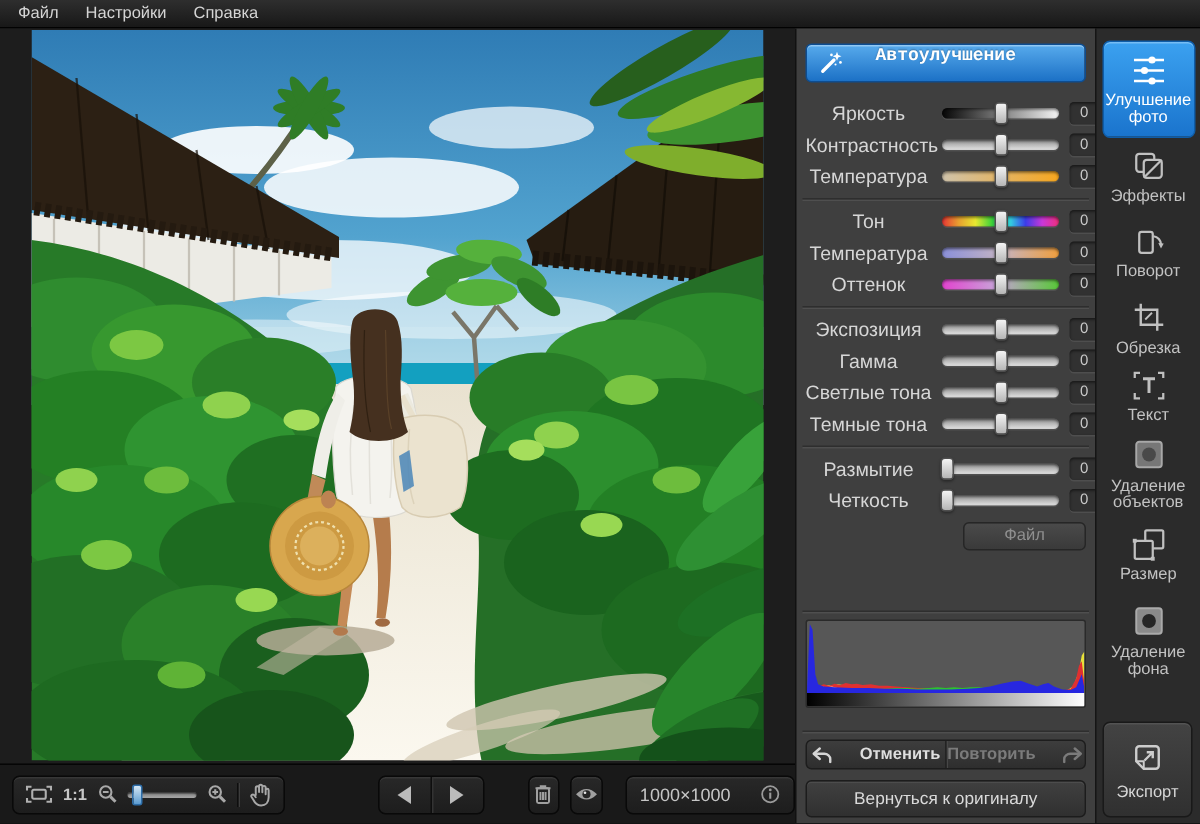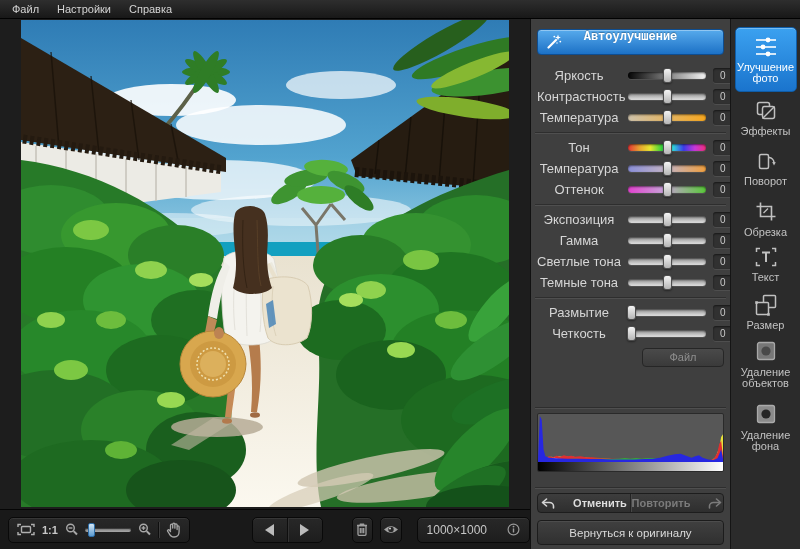--- a/index.html
+++ b/index.html
@@ -563,47 +563,55 @@
       <div class="tab mt8">
         <span class="ticon">
           <svg width="24" height="22" viewBox="0 0 24 22" fill="none" stroke="#c0c0c0" stroke-width="1.5">
             <path d="M2.5,6 V2.5 H6 M18,2.5 H21.5 V6 M21.5,16 V19.5 H18 M6,19.5 H2.5 V16"></path>
             <path d="M8,6.5 H16 M12,6.5 V16" stroke-width="2"></path>
           </svg>
         </span>
         <span>Текст</span>
       </div>
 
+      <div class="tab mt10">
+        <span class="ticon">
+          <svg width="24" height="22" viewBox="0 0 24 22">
+            <rect x="3.5" y="1.5" width="17" height="17" rx="2" fill="#777" stroke="#a8a8a8" stroke-width="1.3"></rect>
+            <circle cx="12" cy="10" r="4.6" fill="#494949"></circle>
+          </svg>
+        </span>
+        <span>Удаление объектов</span>
+      </div>
+
       <div class="tab mt11">
         <span class="ticon">
           <svg width="24" height="22" viewBox="0 0 24 22" fill="none" stroke="#c0c0c0" stroke-width="1.5">
             <rect x="9.5" y="1.5" width="12" height="12" rx="1"></rect>
             <rect x="2.5" y="8.5" width="12" height="12" rx="1" fill="#2b2b2b"></rect>
             <rect x="1.2" y="7.2" width="2.6" height="2.6" fill="#c0c0c0" stroke="none"></rect>
             <rect x="13.2" y="19.2" width="2.6" height="2.6" fill="#c0c0c0" stroke="none"></rect>
           </svg>
         </span>
         <span>Размер</span>
       </div>
 
-      <div class="tab mt10">
-        <span class="ticon">
-          <svg width="24" height="22" viewBox="0 0 24 22">
-            <rect x="3.5" y="1.5" width="17" height="17" rx="2" fill="#777" stroke="#a8a8a8" stroke-width="1.3"></rect>
-            <circle cx="12" cy="10" r="4.6" fill="#494949"></circle>
-          </svg>
-        </span>
-        <span>Удаление объектов</span>
-      </div>
-
       <div class="tab mt15">
         <span class="ticon">
           <svg width="24" height="22" viewBox="0 0 24 22">
             <rect x="3.5" y="1.5" width="17" height="17" rx="2" fill="#8a8a8a" stroke="#aaa" stroke-width="1.3"></rect>
             <circle cx="12" cy="10" r="4.6" fill="#262626"></circle>
           </svg>
         </span>
         <span>Удаление фона</span>
       </div>
 
+      <div class="export-btn">
+        <svg width="26" height="26" viewBox="0 0 26 26" fill="none" stroke="#cdcdcd" stroke-width="1.6">
+          <path d="M7.5,5.5 H18.5 a2,2 0 0 1 2,2 V18.5 a2,2 0 0 1 -2,2 H10.5 L5.5,15.5 V7.5 a2,2 0 0 1 2,-2 Z"></path>
+          <path d="M5.5,15.5 H10.5 V20.5" stroke-width="1.3"></path>
+          <path d="M11,15 L16.5,9.5 M12.5,9.5 H16.5 V13.5"></path>
+        </svg>
+        <span>Экспорт</span>
+      </div>
     </div>
   </div>
 </div>
 
 </body></html>

